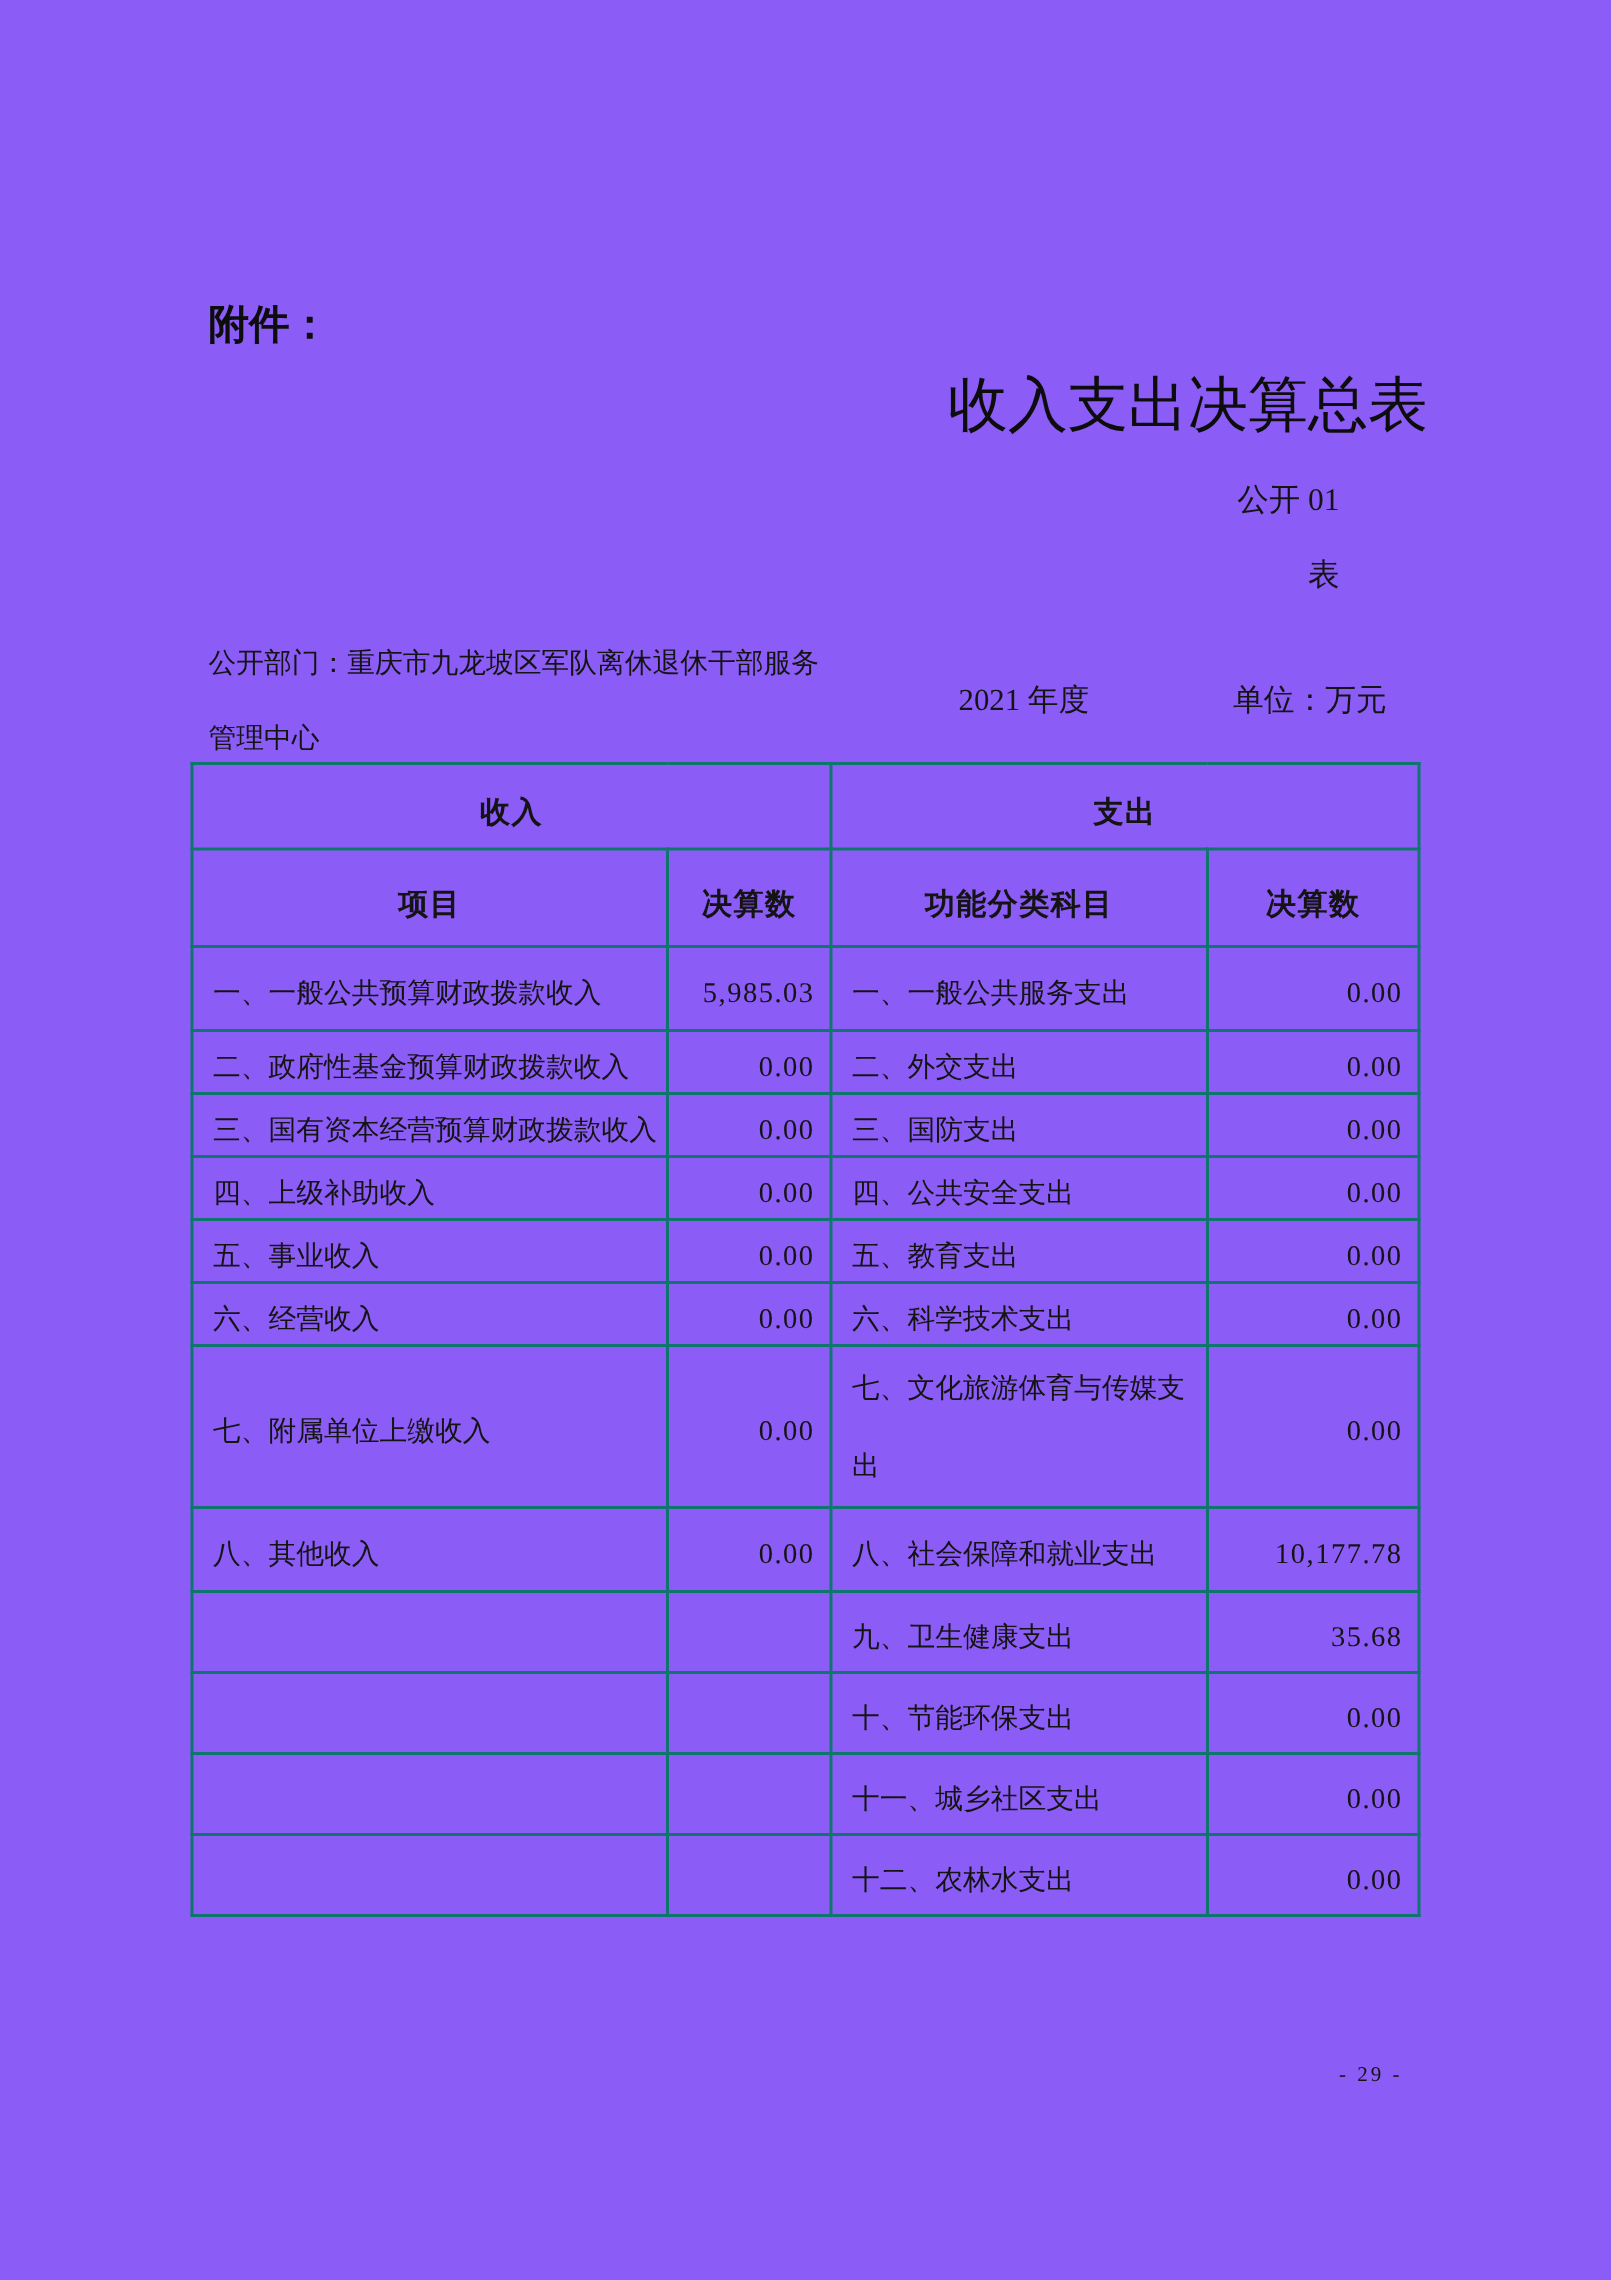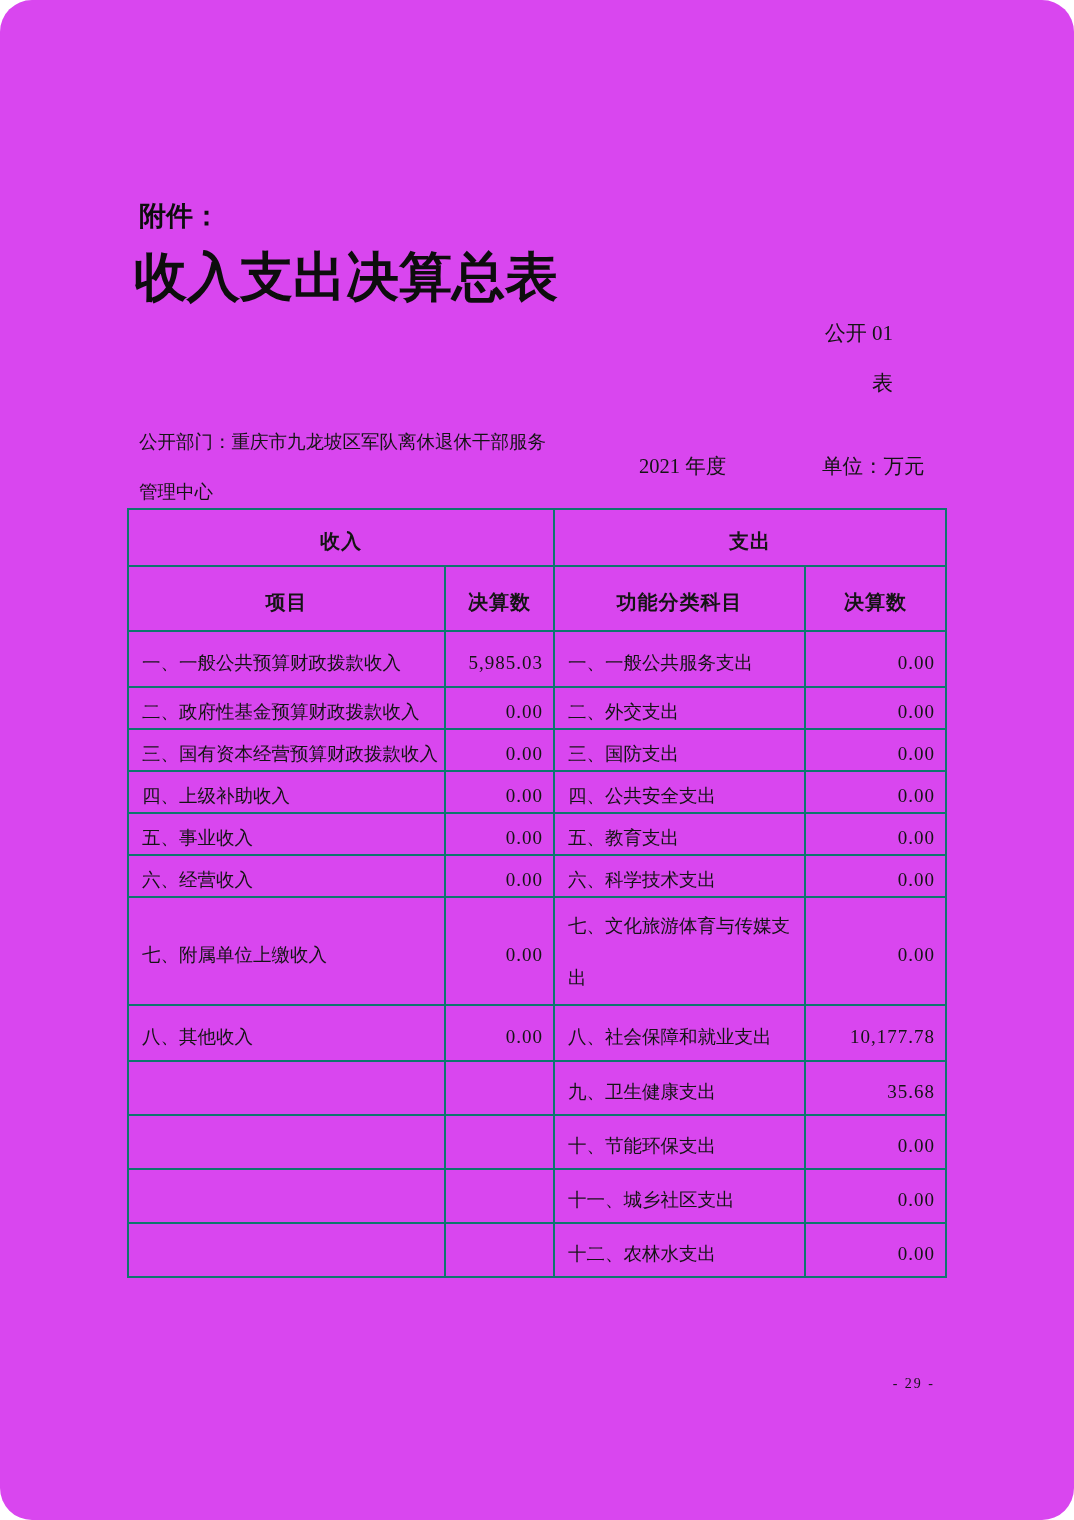--- a/index.html
+++ b/index.html
@@ -11,42 +11,41 @@
     width: 1074px;
     height: 1520px;
     position: relative;
     overflow: hidden;
     font-family: "Liberation Serif", "DejaVu Serif", serif;
     color: #141414;
   }
   .page {
     position: absolute;
     inset: 0;
-    background: #d946ef;
-    border-radius: 32px;
+    background: #8b5cf6;
   }
   .attachment-label {
     position: absolute;
     left: 139px;
     top: 198px;
     font-family: "Liberation Sans", "DejaVu Sans", sans-serif;
     font-weight: bold;
     font-size: 27px;
     color: #0d0d0d;
   }
   .doc-title {
     position: absolute;
     left: 134px;
     top: 242px;
     width: 818px;
     margin: 0;
-    text-align: left;
+    text-align: right;
     font-family: "Liberation Sans", "DejaVu Sans", sans-serif;
-    font-weight: bold;
-    font-size: 53px;
+    font-weight: normal;
+    font-size: 40px;
     color: #0d0d0d;
     white-space: nowrap;
   }
   .code-line-1 {
     position: absolute;
     top: 319px;
     right: 181px;
     font-size: 21px;
   }
   .code-line-2 {

